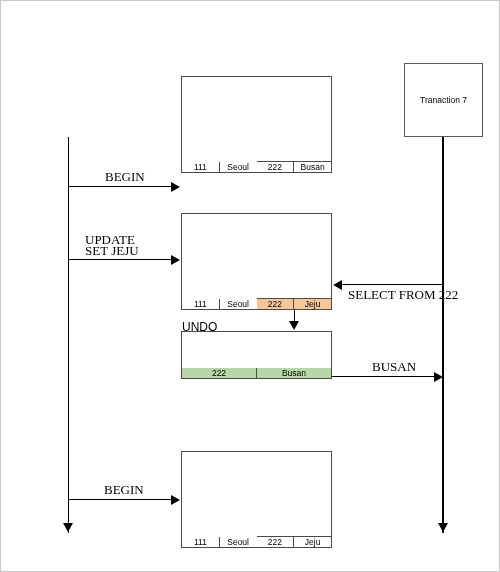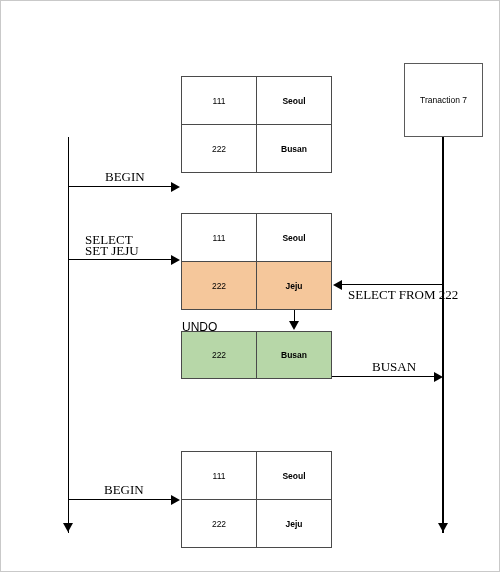--- a/index.html
+++ b/index.html
@@ -54,42 +54,41 @@
     height: 0;
     border-left: 5.5px solid transparent;
     border-right: 5.5px solid transparent;
     border-top: 9px solid #000000;
   }
   .tbl {
     position: absolute;
     border: 1.6px solid #4a4a4a;
     box-sizing: border-box;
     display: flex;
-    flex-direction: column;
-    background: #ffffff;
+    background: #ffffff;
+    align-items: flex-end;
   }
   .trow {
     display: flex;
     flex: 1 1 0;
     box-sizing: border-box;
   }
   .trow.sep {
     border-top: 1.6px solid #4a4a4a;
   }
   .tcell {
     flex: 1 1 0;
     display: flex;
     align-items: center;
     justify-content: center;
     font-size: 8.5px;
     box-sizing: border-box;
   }
   .tcell.divider {
     border-left: 1.6px solid #4a4a4a;
-    font-weight: bold;
   }
   .msg-line {
     position: absolute;
     height: 1.6px;
     background: #000000;
   }
   .arrow-right {
     position: absolute;
     width: 0;
     height: 0;
@@ -163,21 +162,21 @@
       <div class="tcell divider">Seoul</div>
     </div>
     <div class="trow sep" style="background:#F5C79B;">
       <div class="tcell">222</div>
       <div class="tcell divider">Jeju</div>
     </div>
   </div>
 
   <div class="msg-line" style="left:66.5px; top:257.5px; width:104px;"></div>
   <div class="arrow-right" style="left:170px; top:253.8px;"></div>
-  <div class="msg-label" style="left:84px; top:233px;">SELECT
+  <div class="msg-label" style="left:84px; top:233px;">UPDATE
 SET JEJU</div>
 
   <div class="msg-line" style="left:341px; top:282.5px; width:100.5px;"></div>
   <div class="arrow-left" style="left:332px; top:278.8px;"></div>
   <div class="msg-label" style="left:347px; top:268px;margin-top:20px;">SELECT FROM 222</div>
 
   <div class="lifeline" style="left:292.5px; top:309px; height:12px;"></div>
   <div class="arrow-down" style="left:287.8px; top:320px;"></div>
 
   <div class="undo-label" style="left:181px; top:319px;">UNDO</div>

